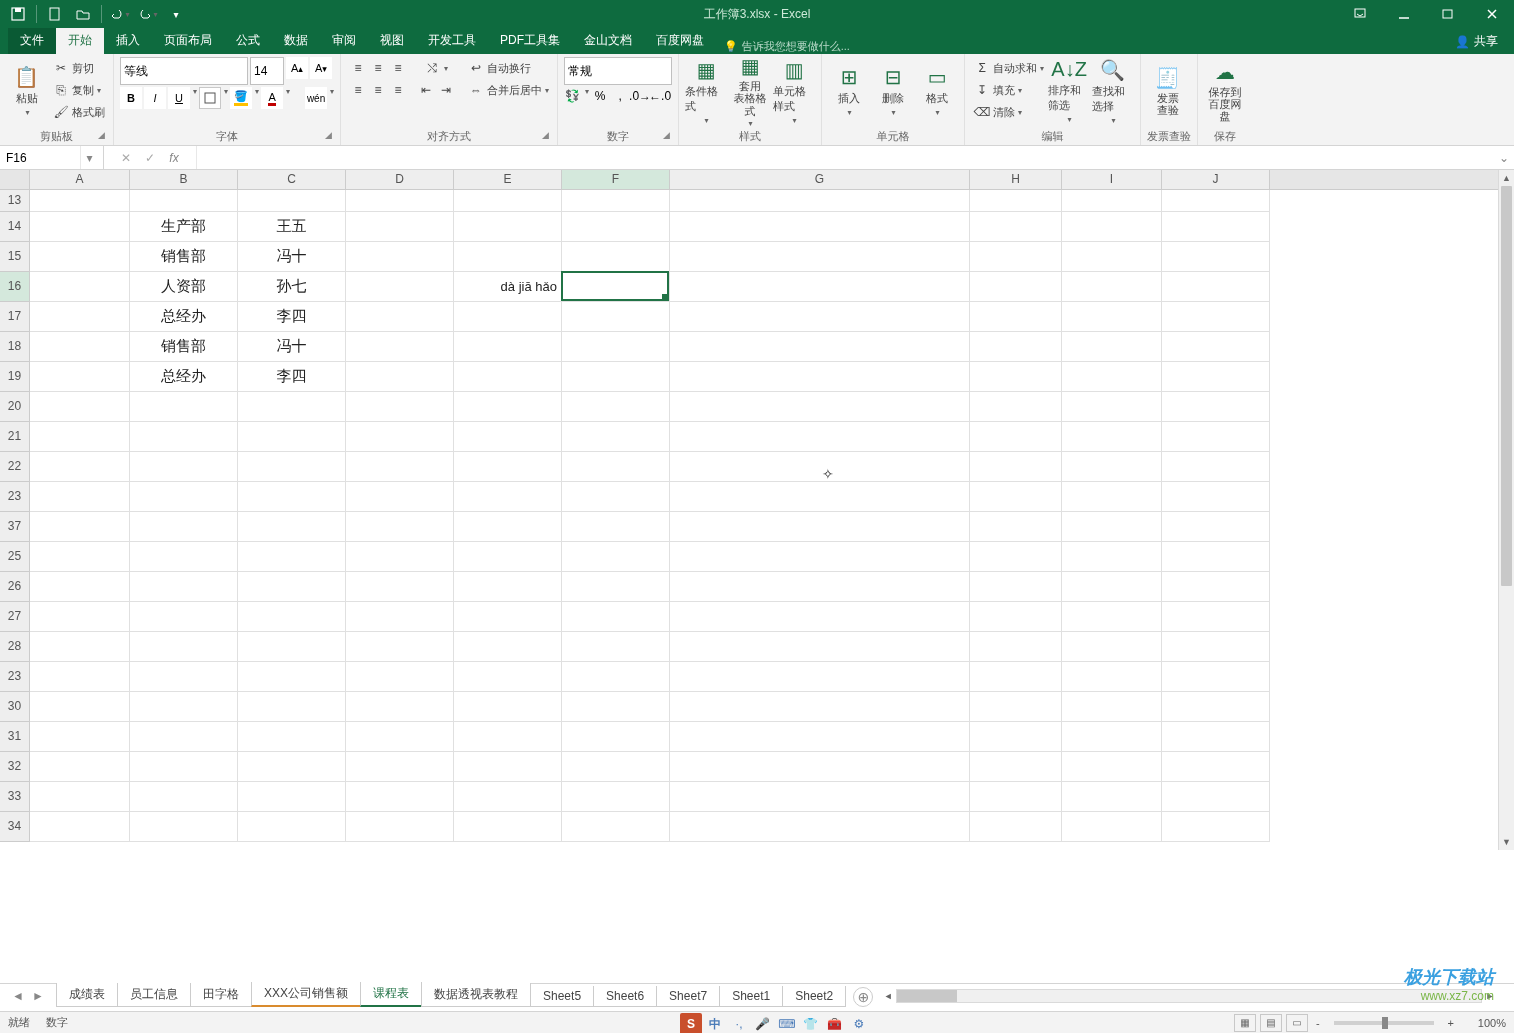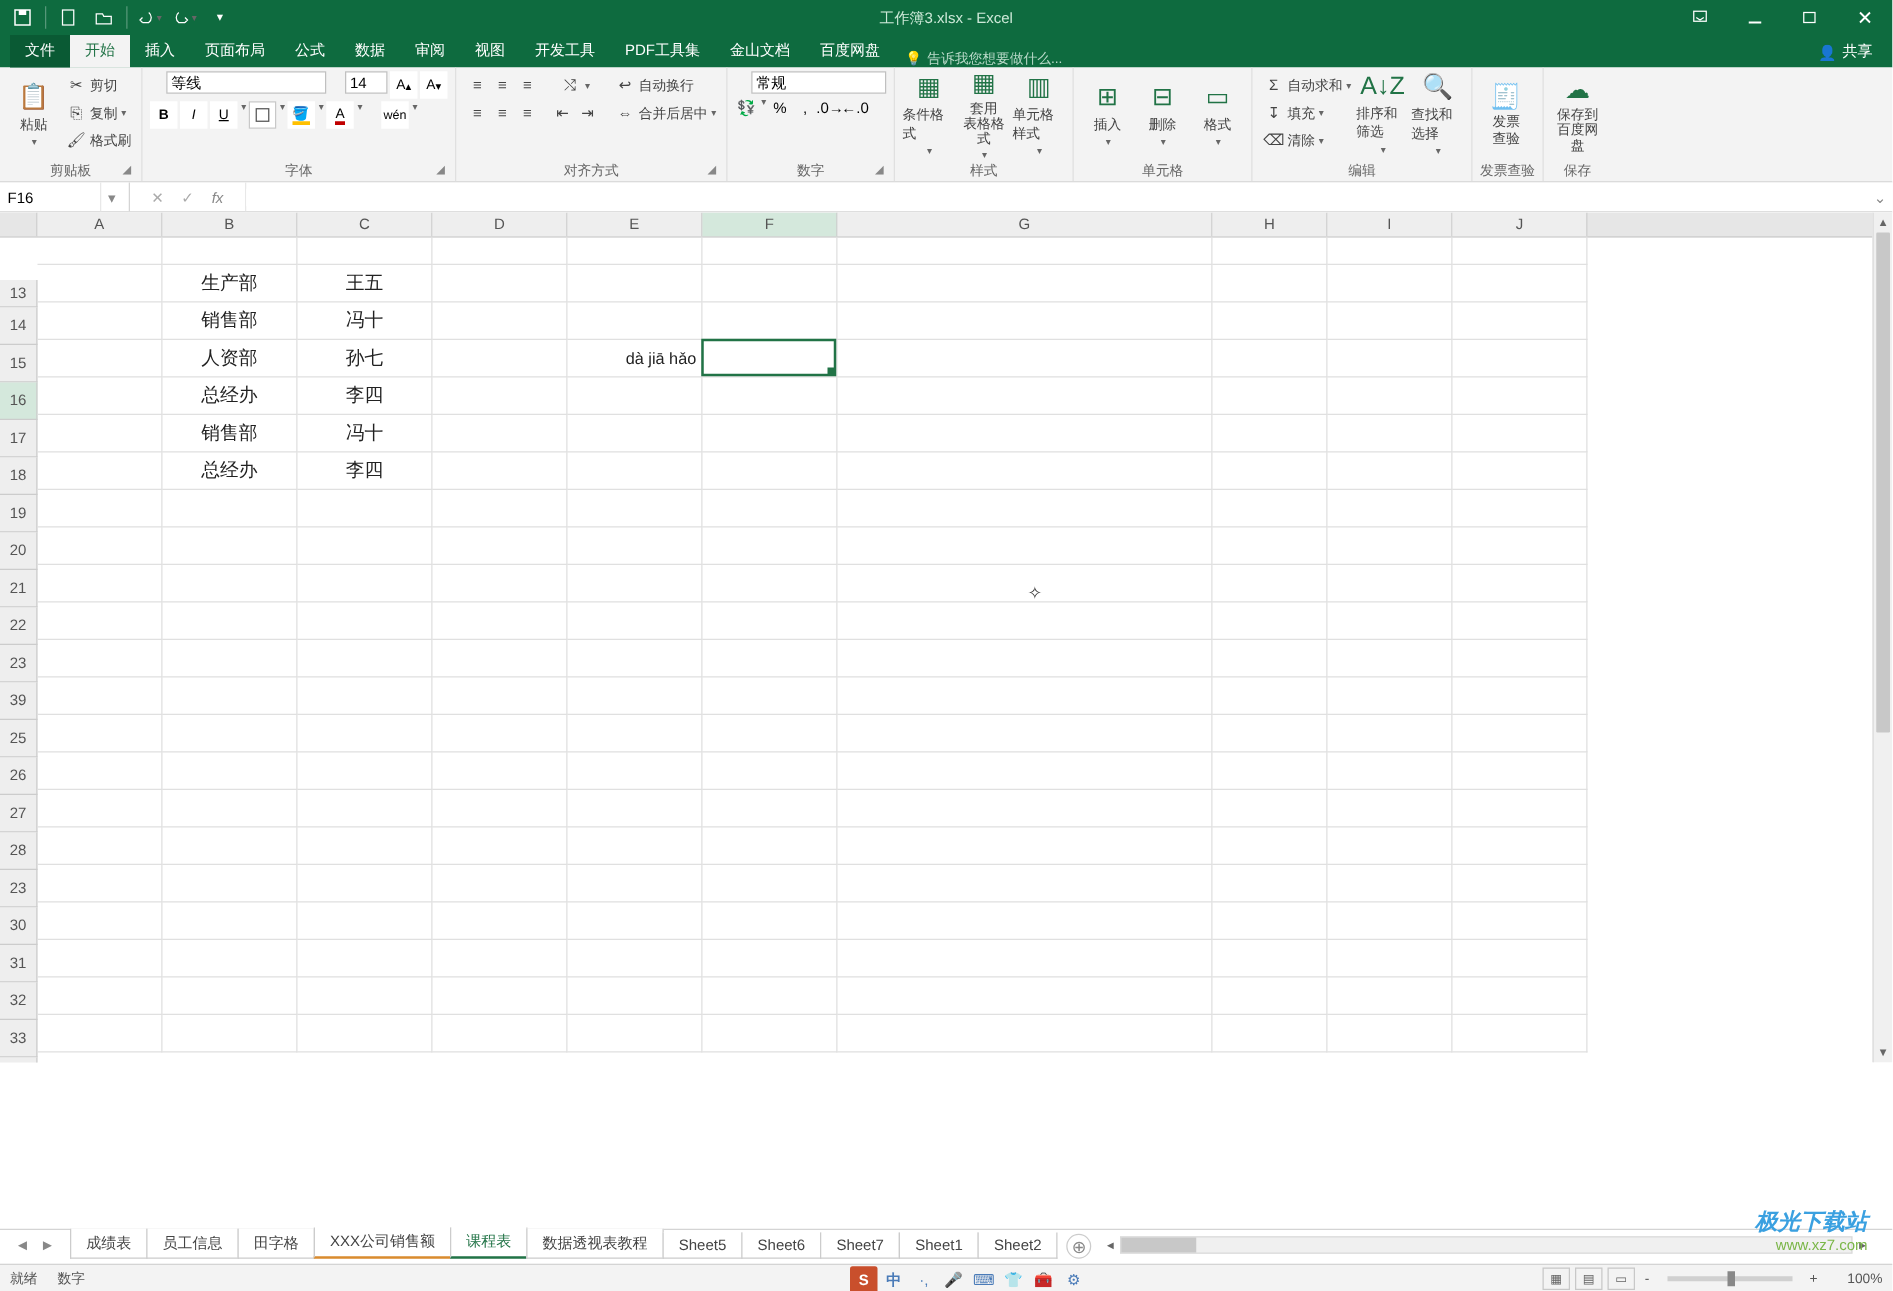--- a/index.html
+++ b/index.html
@@ -27,21 +27,21 @@
 .group { border-right:1px solid #e0e0e0; padding:3px 6px 1px; display:flex; flex-direction:column; justify-content:space-between; position:relative;}
 .group-label { text-align:center; color:#666; font-size:11px; padding-top:2px;}
 .group-content { display:flex; align-items:flex-start; gap:2px; flex:1;}
 .big-btn { display:flex; flex-direction:column; align-items:center; justify-content:center; width:42px; height:68px; cursor:pointer; color:#444; gap:2px;}
 .big-btn .ico-lg { font-size:20px; color:#217346;}
 .small-row { display:flex; align-items:center; gap:2px; height:22px; cursor:pointer; color:#444; padding:0 2px;}
 .small-stack { display:flex; flex-direction:column; }
 .ico-sm { width:18px; height:18px; display:inline-flex; align-items:center; justify-content:center; font-size:12px;}
 .dd { font-size:8px; color:#666; margin-left:1px;}
 .dialog-launcher { position:absolute; right:3px; bottom:3px; width:12px; height:12px; font-size:9px; color:#888; cursor:pointer;}
-select.fake, input.fake { border:1px solid #c0c0c0; background:#fff; font-size:12px; padding:1px 3px; height:18px;margin-left:13px;}
+select.fake, input.fake { border:1px solid #c0c0c0; background:#fff; font-size:12px; padding:1px 3px; height:28px;}
 .btn-border { border:1px solid #c8c8c8; width:22px; height:22px; display:inline-flex; align-items:center; justify-content:center; cursor:pointer; background:#fff;}
 
 
 .formula-bar { height:24px; border-bottom:1px solid #d4d4d4; display:flex; align-items:center; font-size:12px; background:#fff;}
 .name-box { width:104px; border-right:1px solid #d4d4d4; height:100%; display:flex; align-items:center;}
 .name-box input { border:none; width:80px; padding:0 6px; font-size:12px; outline:none;}
 .name-box .dd2 { width:18px; text-align:center; color:#888; cursor:pointer; border-left:1px solid #e8e8e8; height:100%; display:flex;align-items:center;justify-content:center;}
 .fb-btns { display:flex; gap:0; padding:0 10px; border-right:1px solid #e8e8e8; height:100%; align-items:center;}
 .fb-btns .b { width:24px; height:100%; display:flex; align-items:center; justify-content:center; cursor:pointer; color:#aaa;}
 .fb-btns .fx { font-style:italic; color:#888;}
@@ -49,21 +49,21 @@
 .fb-expand { width:20px; text-align:center; color:#888; cursor:pointer;}
 
 
 .grid-area { position:relative; height:680px; background:#fff; overflow:hidden;}
 .col-headers { display:flex; height:20px; background:#e6e6e6; border-bottom:1px solid #ccc; position:absolute; top:0; left:0; right:16px;}
 .corner { width:30px; border-right:1px solid #ccc; background:#e6e6e6;}
 .ch { border-right:1px solid #ccc; text-align:center; font-size:12px; color:#555; line-height:19px; background:#eee;}
 .ch.active { background:#d4e8dc;}
 .row-headers { position:absolute; left:0; top:20px; width:30px; }
 .rh { height:30px; border-bottom:1px solid #ccc; border-right:1px solid #ccc; background:#eee; text-align:center; font-size:12px; color:#555; line-height:29px;}
-.rh.short { height:22px; line-height:21px;margin-top:34px;}
+.rh.short { height:22px; line-height:21px;}
 .rh.active { background:#d4e8dc;}
 .cells { position:absolute; left:30px; top:20px; right:16px; }
 .row { display:flex; }
 .cell { border-right:1px solid #e0e0e0; border-bottom:1px solid #e0e0e0; height:30px; font-size:14px; padding:0 4px; display:flex; align-items:center; justify-content:center; color:#222;}
 .cell.short{height:22px;}
 .cell.right{justify-content:flex-end;}
 .active-cell-outline { position:absolute; border:2px solid #217346; pointer-events:none; }
 .active-cell-handle { position:absolute; width:6px; height:6px; background:#217346; right:-1px; bottom:-1px;}
 .vscroll { position:absolute; right:0; top:0; bottom:0; width:16px; background:#f0f0f0; border-left:1px solid #dadada;}
 .vscroll .arrow{height:16px; text-align:center; font-size:9px; color:#666; line-height:16px; cursor:pointer;}
@@ -437,21 +437,21 @@
       <div class="rh" style="height: 30px; line-height: 29px;">14</div>
       <div class="rh" style="height: 30px; line-height: 29px;">15</div>
       <div class="rh active" style="height: 30px; line-height: 29px;">16</div>
       <div class="rh" style="height: 30px; line-height: 29px;">17</div>
       <div class="rh" style="height: 30px; line-height: 29px;">18</div>
       <div class="rh" style="height: 30px; line-height: 29px;">19</div>
       <div class="rh" style="height: 30px; line-height: 29px;">20</div>
       <div class="rh" style="height: 30px; line-height: 29px;">21</div>
       <div class="rh" style="height: 30px; line-height: 29px;">22</div>
       <div class="rh" style="height: 30px; line-height: 29px;">23</div>
-      <div class="rh" style="height: 30px; line-height: 29px;">39</div>
+      <div class="rh" style="height: 30px; line-height: 29px;">37</div>
       <div class="rh" style="height: 30px; line-height: 29px;">25</div>
       <div class="rh" style="height: 30px; line-height: 29px;">26</div>
       <div class="rh" style="height: 30px; line-height: 29px;">27</div>
       <div class="rh" style="height: 30px; line-height: 29px;">28</div>
       <div class="rh" style="height: 30px; line-height: 29px;">23</div>
       <div class="rh" style="height: 30px; line-height: 29px;">30</div>
       <div class="rh" style="height: 30px; line-height: 29px;">31</div>
       <div class="rh" style="height: 30px; line-height: 29px;">32</div>
       <div class="rh" style="height: 30px; line-height: 29px;">33</div>
       <div class="rh" style="height: 30px; line-height: 29px;">34</div>

